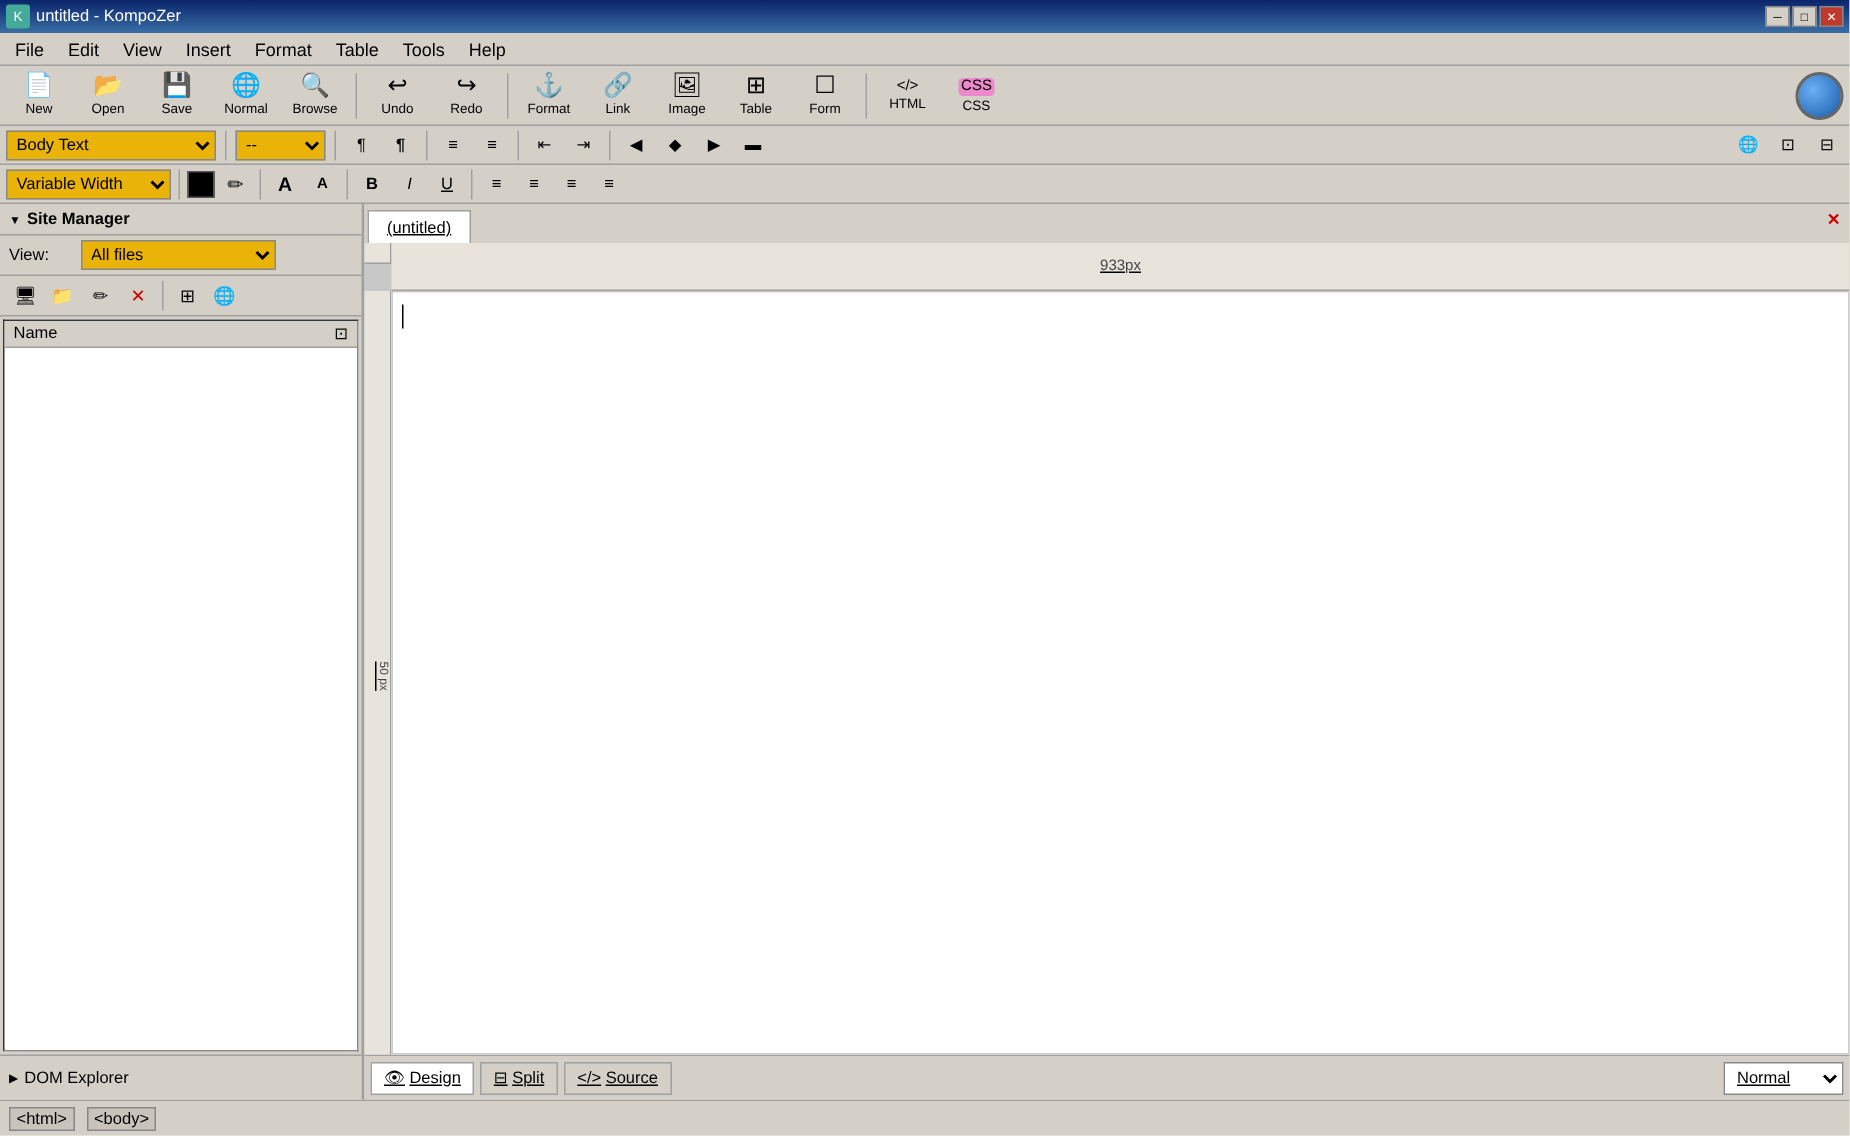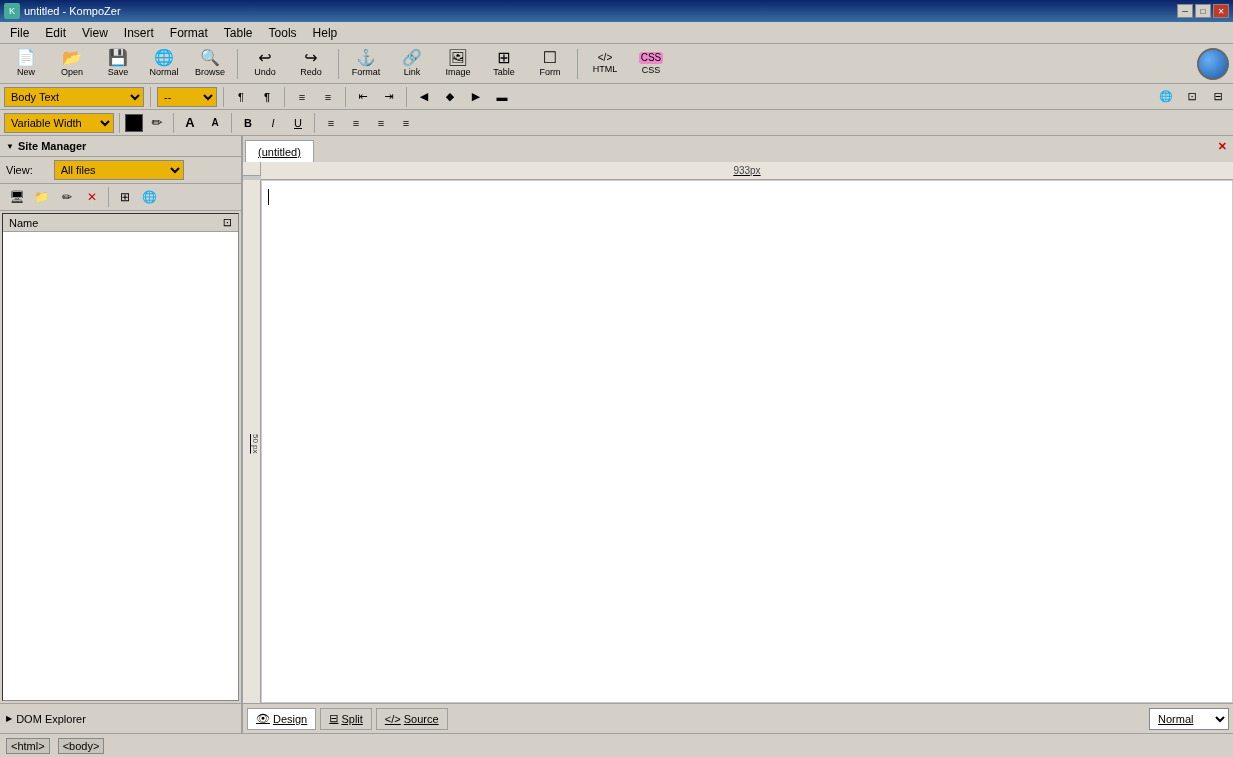--- a/index.html
+++ b/index.html
@@ -169,21 +169,20 @@
     }
     #site-manager-files {
       flex: 1;
       background: white;
       border: 1px inset #888;
       margin: 2px;
       overflow: auto;
     }
     #files-header {
       display: flex;
-      align-items: center;
       justify-content: space-between;
       padding: 2px 6px;
       background: #d4d0c8;
       border-bottom: 1px solid #a0a0a0;
       font-size: 11px;
     }
     #ftp-console {
       height: 90px;
       background: #d4d0c8;
       border-top: 1px solid #a0a0a0;
@@ -543,21 +542,21 @@
         <span>(untitled)</span>
       </div>
       <div class="content-tab" style="width:200px; border:none; background:transparent;"></div>
       <span class="tab-close" style="position:absolute; right:6px; top:4px;">✕</span>
     </div>
 
     <div id="editor-wrapper">
       <div class="editor-area-wrap">
         <div class="ruler-row">
           <div style="width:18px; height:14px; background:#e8e4dc; border-right:1px solid #a0a0a0; border-bottom:1px solid #a0a0a0;"></div>
-          <div id="ruler-top" style="flex:1; height:18px; background:#e8e4dc; border-bottom:1px solid #a0a0a0; display:flex; align-items:center; justify-content:center; font-size:10px; color:#444;">
+          <div id="ruler-top" style="flex:1; height:32px; background:#e8e4dc; border-bottom:1px solid #a0a0a0; display:flex; align-items:center; justify-content:center; font-size:10px; color:#444;">
             <span>933px</span>
           </div>
         </div>
         <div class="editor-row">
           <div id="ruler-left" style="width:18px; background:#e8e4dc; border-right:1px solid #a0a0a0; font-size:8px; color:#444; display:flex; align-items:flex-start; justify-content:center; padding-top:4px; writing-mode:vertical-rl; text-orientation:mixed;">
             <span>50 px</span>
           </div>
           <div id="editor-canvas" style="flex:1; background:white; position:relative; overflow:auto;">
             <div id="editor-cursor"></div>
           </div>

